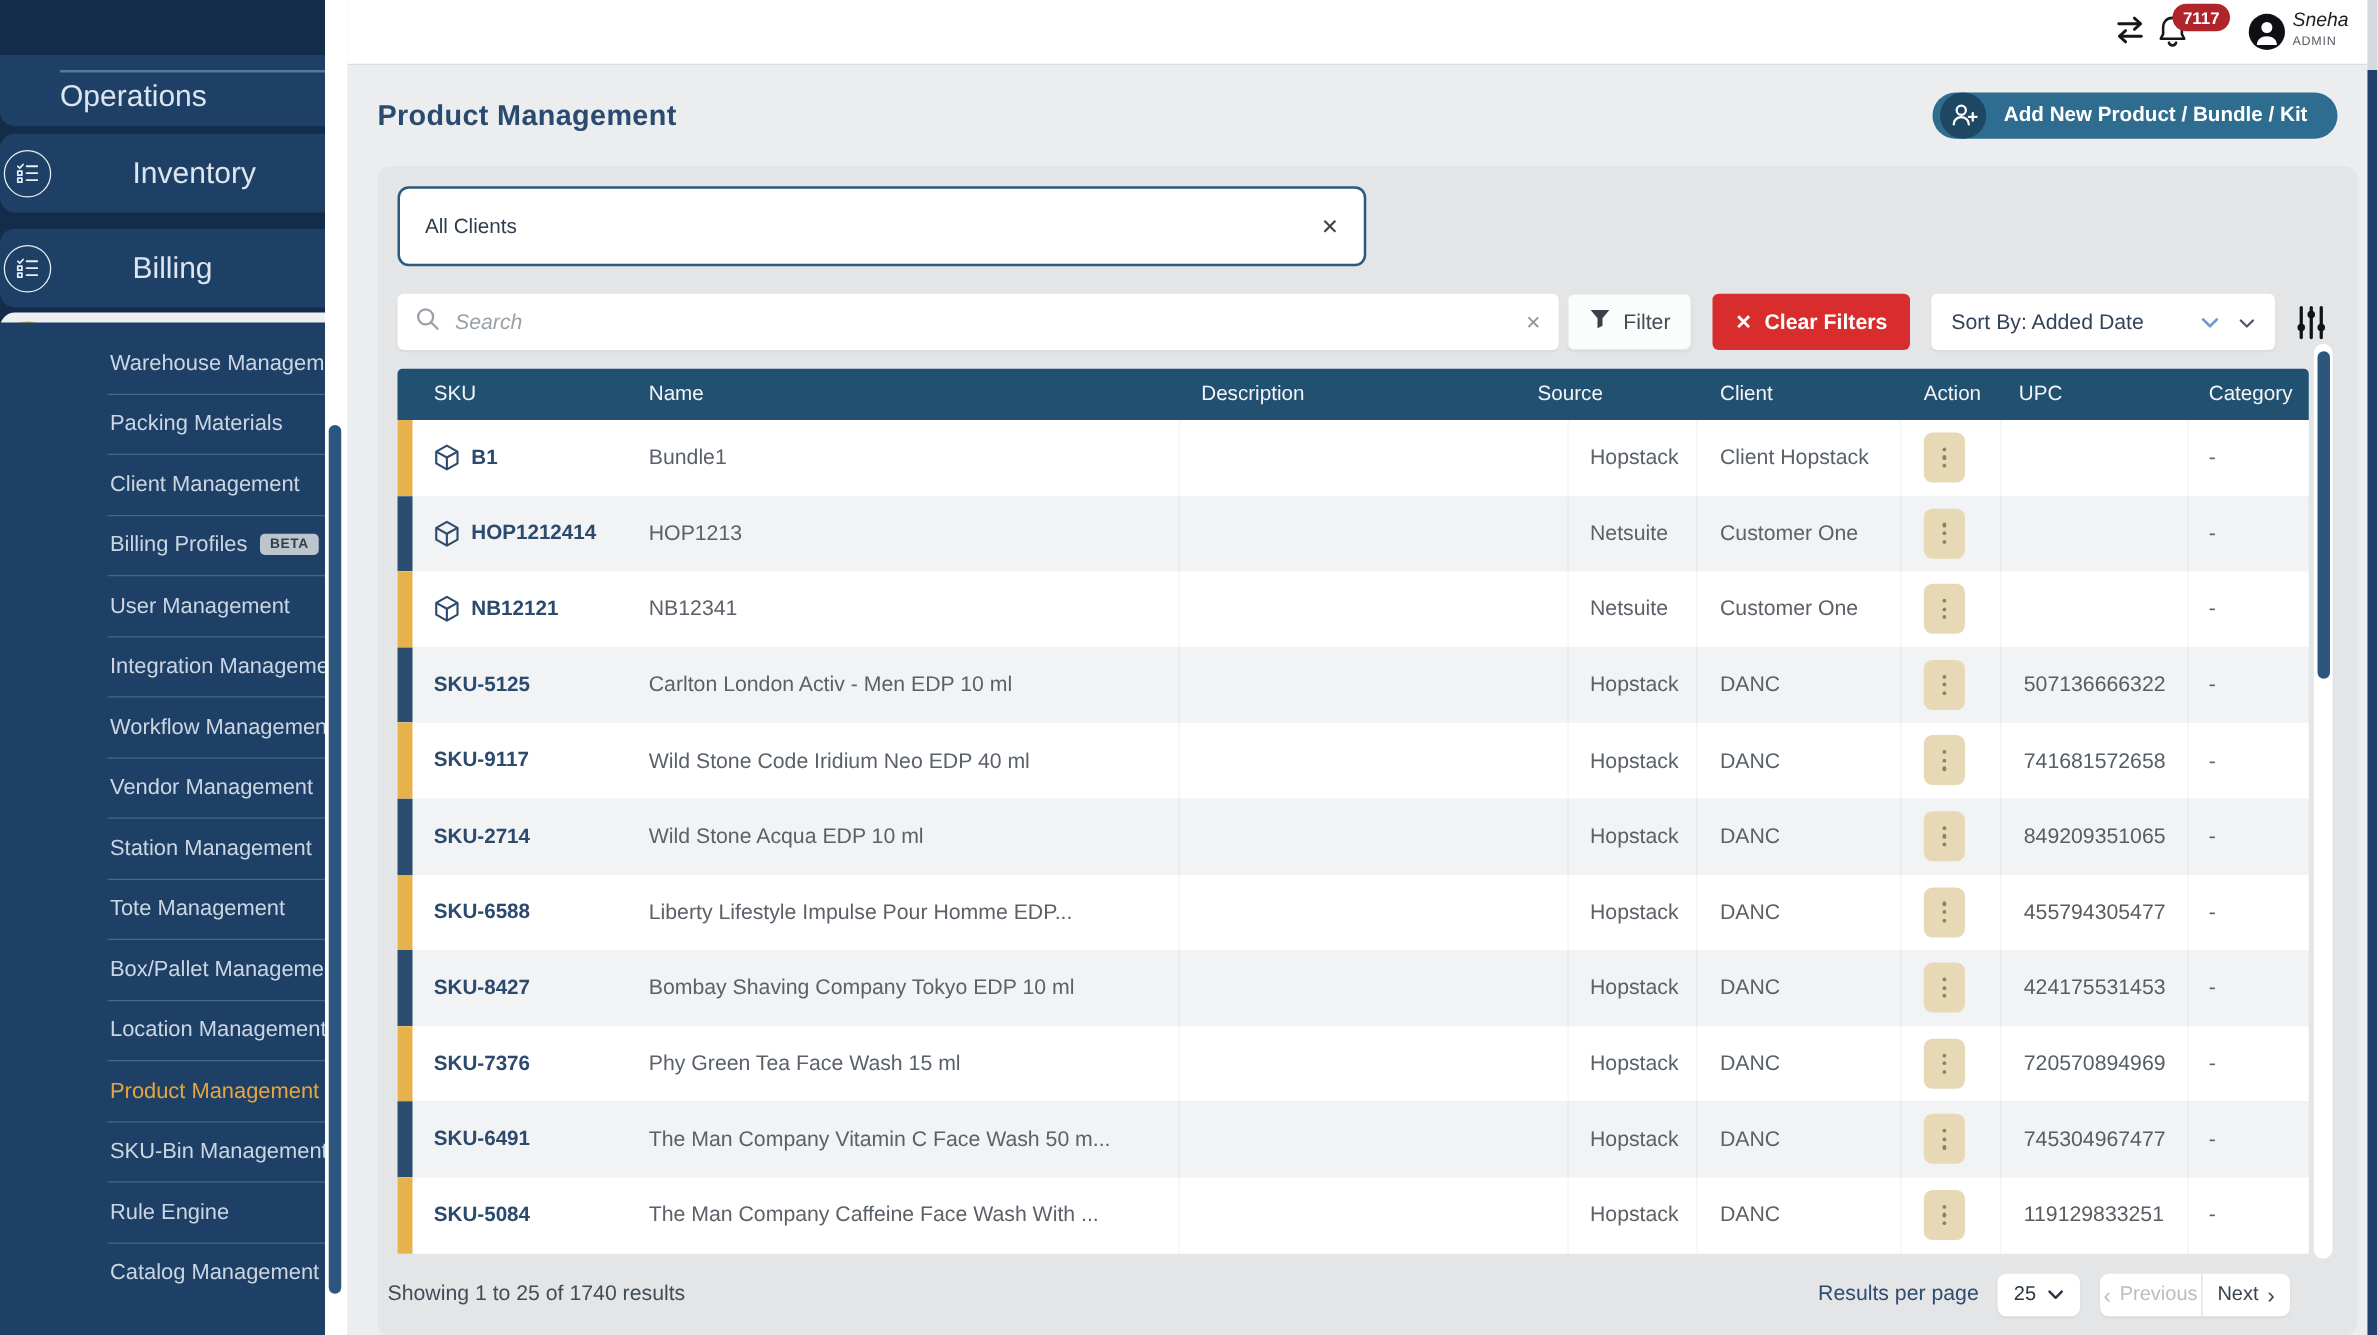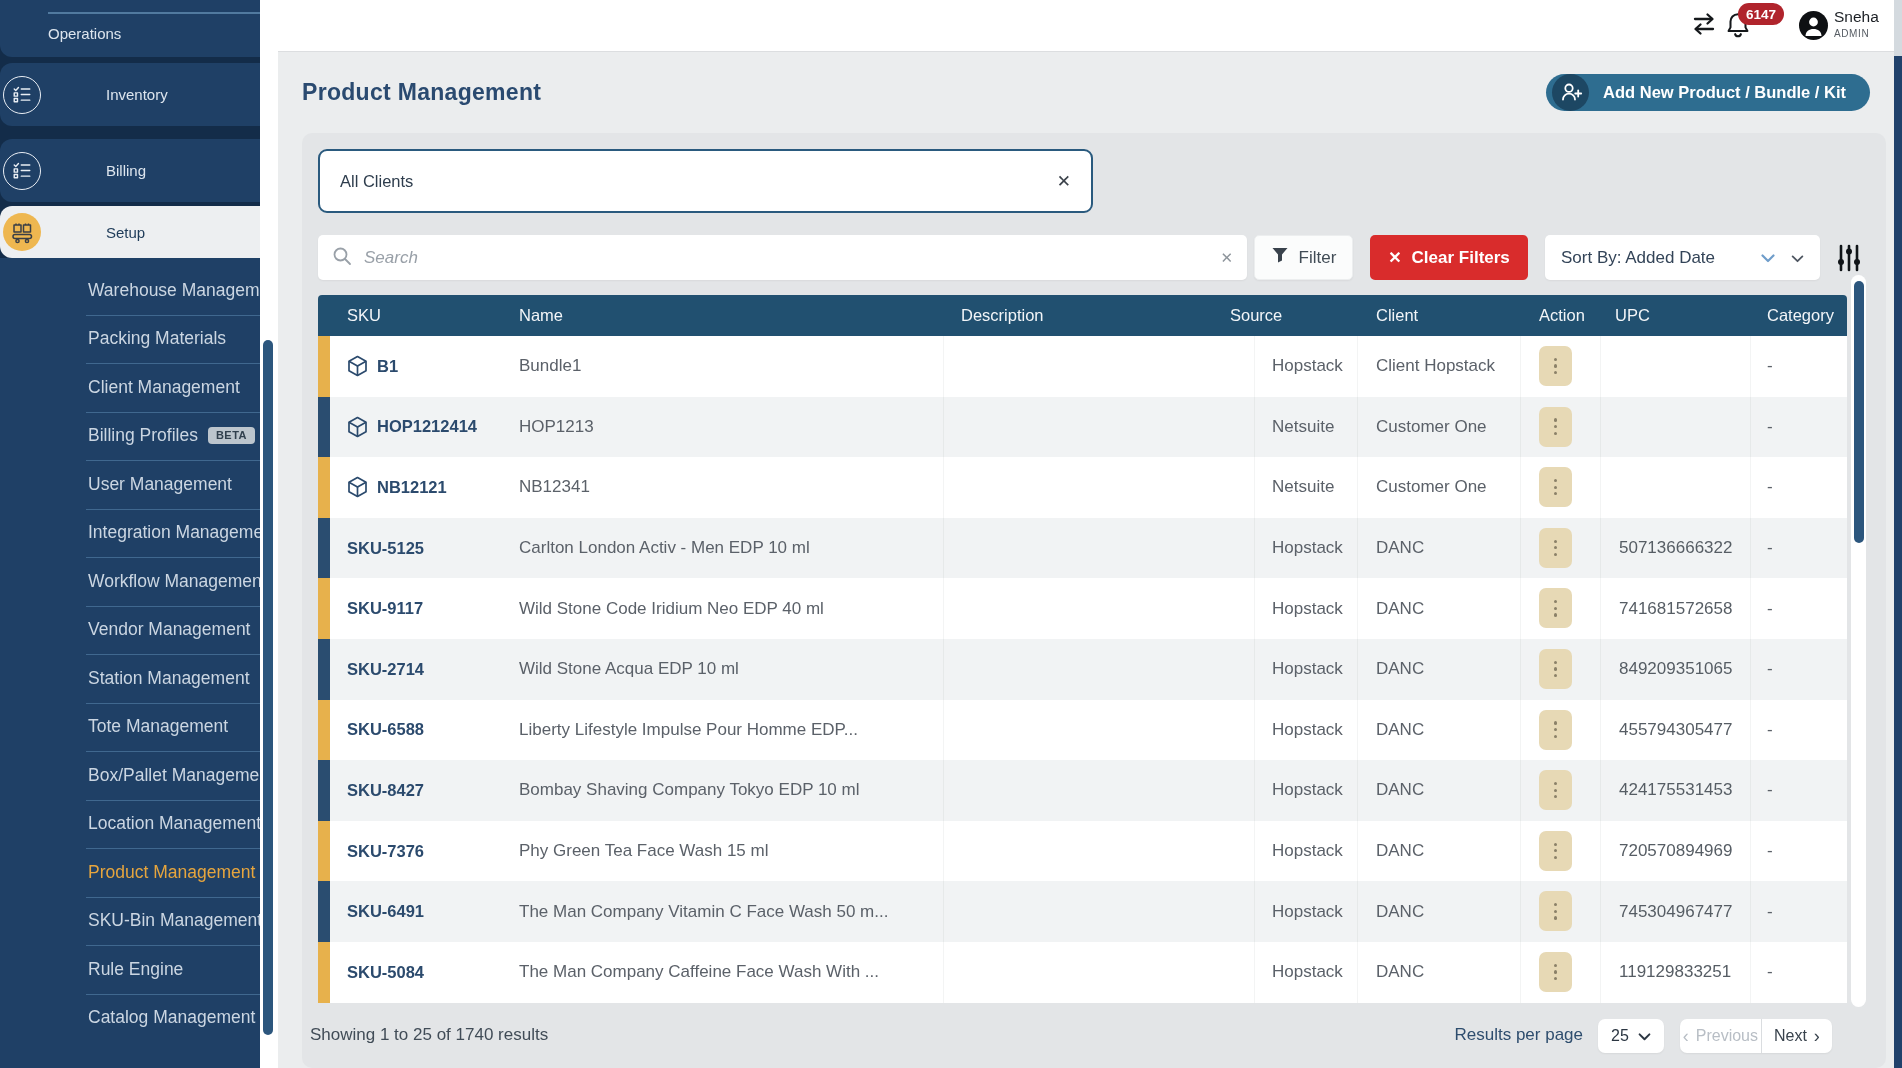--- a/index.html
+++ b/index.html
@@ -1,21 +1,21 @@
 <!DOCTYPE html>
 <html><head>
 <meta charset="utf-8">
 <style>
   html,body{margin:0;padding:0;background:#ebedee;}
   *{box-sizing:border-box;font-family:"Liberation Sans",sans-serif;}
   .app{position:relative;width:1902px;height:1068px;overflow:hidden;background:#ebedee;}
 
   
   .sidebar{position:absolute;left:0;top:0;width:260px;height:1068px;background:#132c49;overflow:hidden;}
-  .side-block{position:absolute;left:0;width:304px;background:#1f4066;border-radius:12px;display:flex;align-items:center;color:#dde5ee;font-size:15px;cursor:pointer;}
+  .side-block{position:absolute;left:0;width:304px;background:#1f4066;border-radius:12px;display:flex;align-items:center;color:#dde5ee;font-size:24px;cursor:pointer;margin-top:44px;}
   .side-block.cut{border-radius:0 0 12px 12px;}
   .side-block .divider-top{position:absolute;top:12px;left:48px;right:0;height:1.5px;background:rgba(122,170,205,.55);}
   .side-block .blk-label{margin-left:65px;}
   .side-block.no-icon .blk-label{margin-left:48px;margin-top:10px;}
   .side-block.active{background:#edeff1;color:#203d5a;font-weight:500;}
   .circle-icon{width:38px;height:38px;min-width:38px;margin-left:3px;border-radius:50%;display:flex;align-items:center;justify-content:center;}
   .circle-icon.outline{border:1.8px solid #e9eef4;}
   .circle-icon.yellow{background:#eeb750;}
   .submenu{position:absolute;left:0;top:258px;width:260px;bottom:0;background:#1f4066;padding-top:8px;list-style:none;margin:0;}
   .submenu li{position:relative;height:48.5px;display:flex;align-items:center;padding-left:48px;color:#cbd6e2;font-size:17.5px;white-space:nowrap;cursor:pointer;}
@@ -32,21 +32,21 @@
   .right-thumb{position:absolute;left:0;top:56px;width:8px;height:1012px;background:#20416b;}
 
   
   .main{position:absolute;left:278px;top:0;width:1616px;height:1068px;}
   .topbar{position:absolute;left:0;top:0;right:0;height:52px;background:#fff;border-bottom:1px solid #dcdee0;}
   .swap-icon{position:absolute;left:1412px;top:12px;cursor:pointer;}
   .bell-wrap{position:absolute;left:1447px;top:10px;cursor:pointer;}
   .notif-badge{position:absolute;left:1460px;top:3px;height:22px;min-width:46px;background:#b0242c;border-radius:12px;color:#fff;font-size:13.5px;font-weight:700;display:flex;align-items:center;justify-content:center;padding:0 8px;}
   .avatar{position:absolute;left:1521px;top:11px;width:29px;height:29px;border-radius:50%;background:#0e1013;overflow:hidden;cursor:pointer;}
   .user-block{position:absolute;left:1556px;top:8px;line-height:1.1;}
-  .user-name{font-size:15.5px;color:#1b1f24;}
+  .user-name{font-size:15.5px;color:#1b1f24;font-style:italic;}
   .user-role{font-size:10px;color:#565c63;letter-spacing:.6px;margin-top:3px;}
 
   .content{position:absolute;left:0;top:52px;right:0;bottom:0;background:#ebedee;}
   .title-row{position:absolute;left:24px;right:24px;top:18px;height:44px;display:flex;align-items:center;justify-content:space-between;}
   .page-title{font-size:23px;font-weight:700;color:#2a4a70;letter-spacing:.3px;}
   .add-btn{height:37px;border-radius:19px;background:#2e6d90;display:flex;align-items:center;color:#fff;font-size:16.5px;font-weight:600;padding-right:24px;cursor:pointer;border:none;}
   .add-btn-circle{width:37px;height:37px;border-radius:50%;background:#1d4763;display:flex;align-items:center;justify-content:center;margin-right:14px;}
 
   .panel{position:absolute;left:24px;top:81px;width:1584px;height:935px;background:#e3e5e7;border-radius:10px;}
   .client-select{position:absolute;left:16px;top:16px;width:775px;height:64px;background:#fff;border:2px solid #2a5a7e;border-radius:9px;display:flex;align-items:center;padding:0 20px;cursor:pointer;}
@@ -212,21 +212,21 @@
           <path d="M23 17 H6"></path>
             <path d="M10.5 12.5 L5.5 17 L10.5 21.5"></path>
         </svg>
       </span>
       <span class="bell-wrap">
         <svg width="26" height="30" viewBox="0 0 24 28" fill="none" stroke="#15181b" stroke-width="1.9" stroke-linejoin="round">
           <path d="M12 4 C7.6 4 5 7.2 5 10.8 V16.2 L3.2 19.6 H20.8 L19 16.2 V10.8 C19 7.2 16.4 4 12 4 Z"></path>
           <path d="M9.3 22.5 a2.8 2.8 0 0 0 5.4 0" stroke-linecap="round"></path>
         </svg>
       </span>
-      <span class="notif-badge">6147</span>
+      <span class="notif-badge">7117</span>
       <span class="avatar">
         <svg width="29" height="29" viewBox="0 0 29 29">
           <circle cx="14.5" cy="11" r="4.4" fill="#fff"></circle>
           <path d="M6.5 25 c0-4.6 3.6-7 8-7 s8 2.4 8 7 Z" fill="#fff"></path>
         </svg>
       </span>
       <span class="user-block">
         <div class="user-name">Sneha</div>
         <div class="user-role">ADMIN</div>
       </span>

